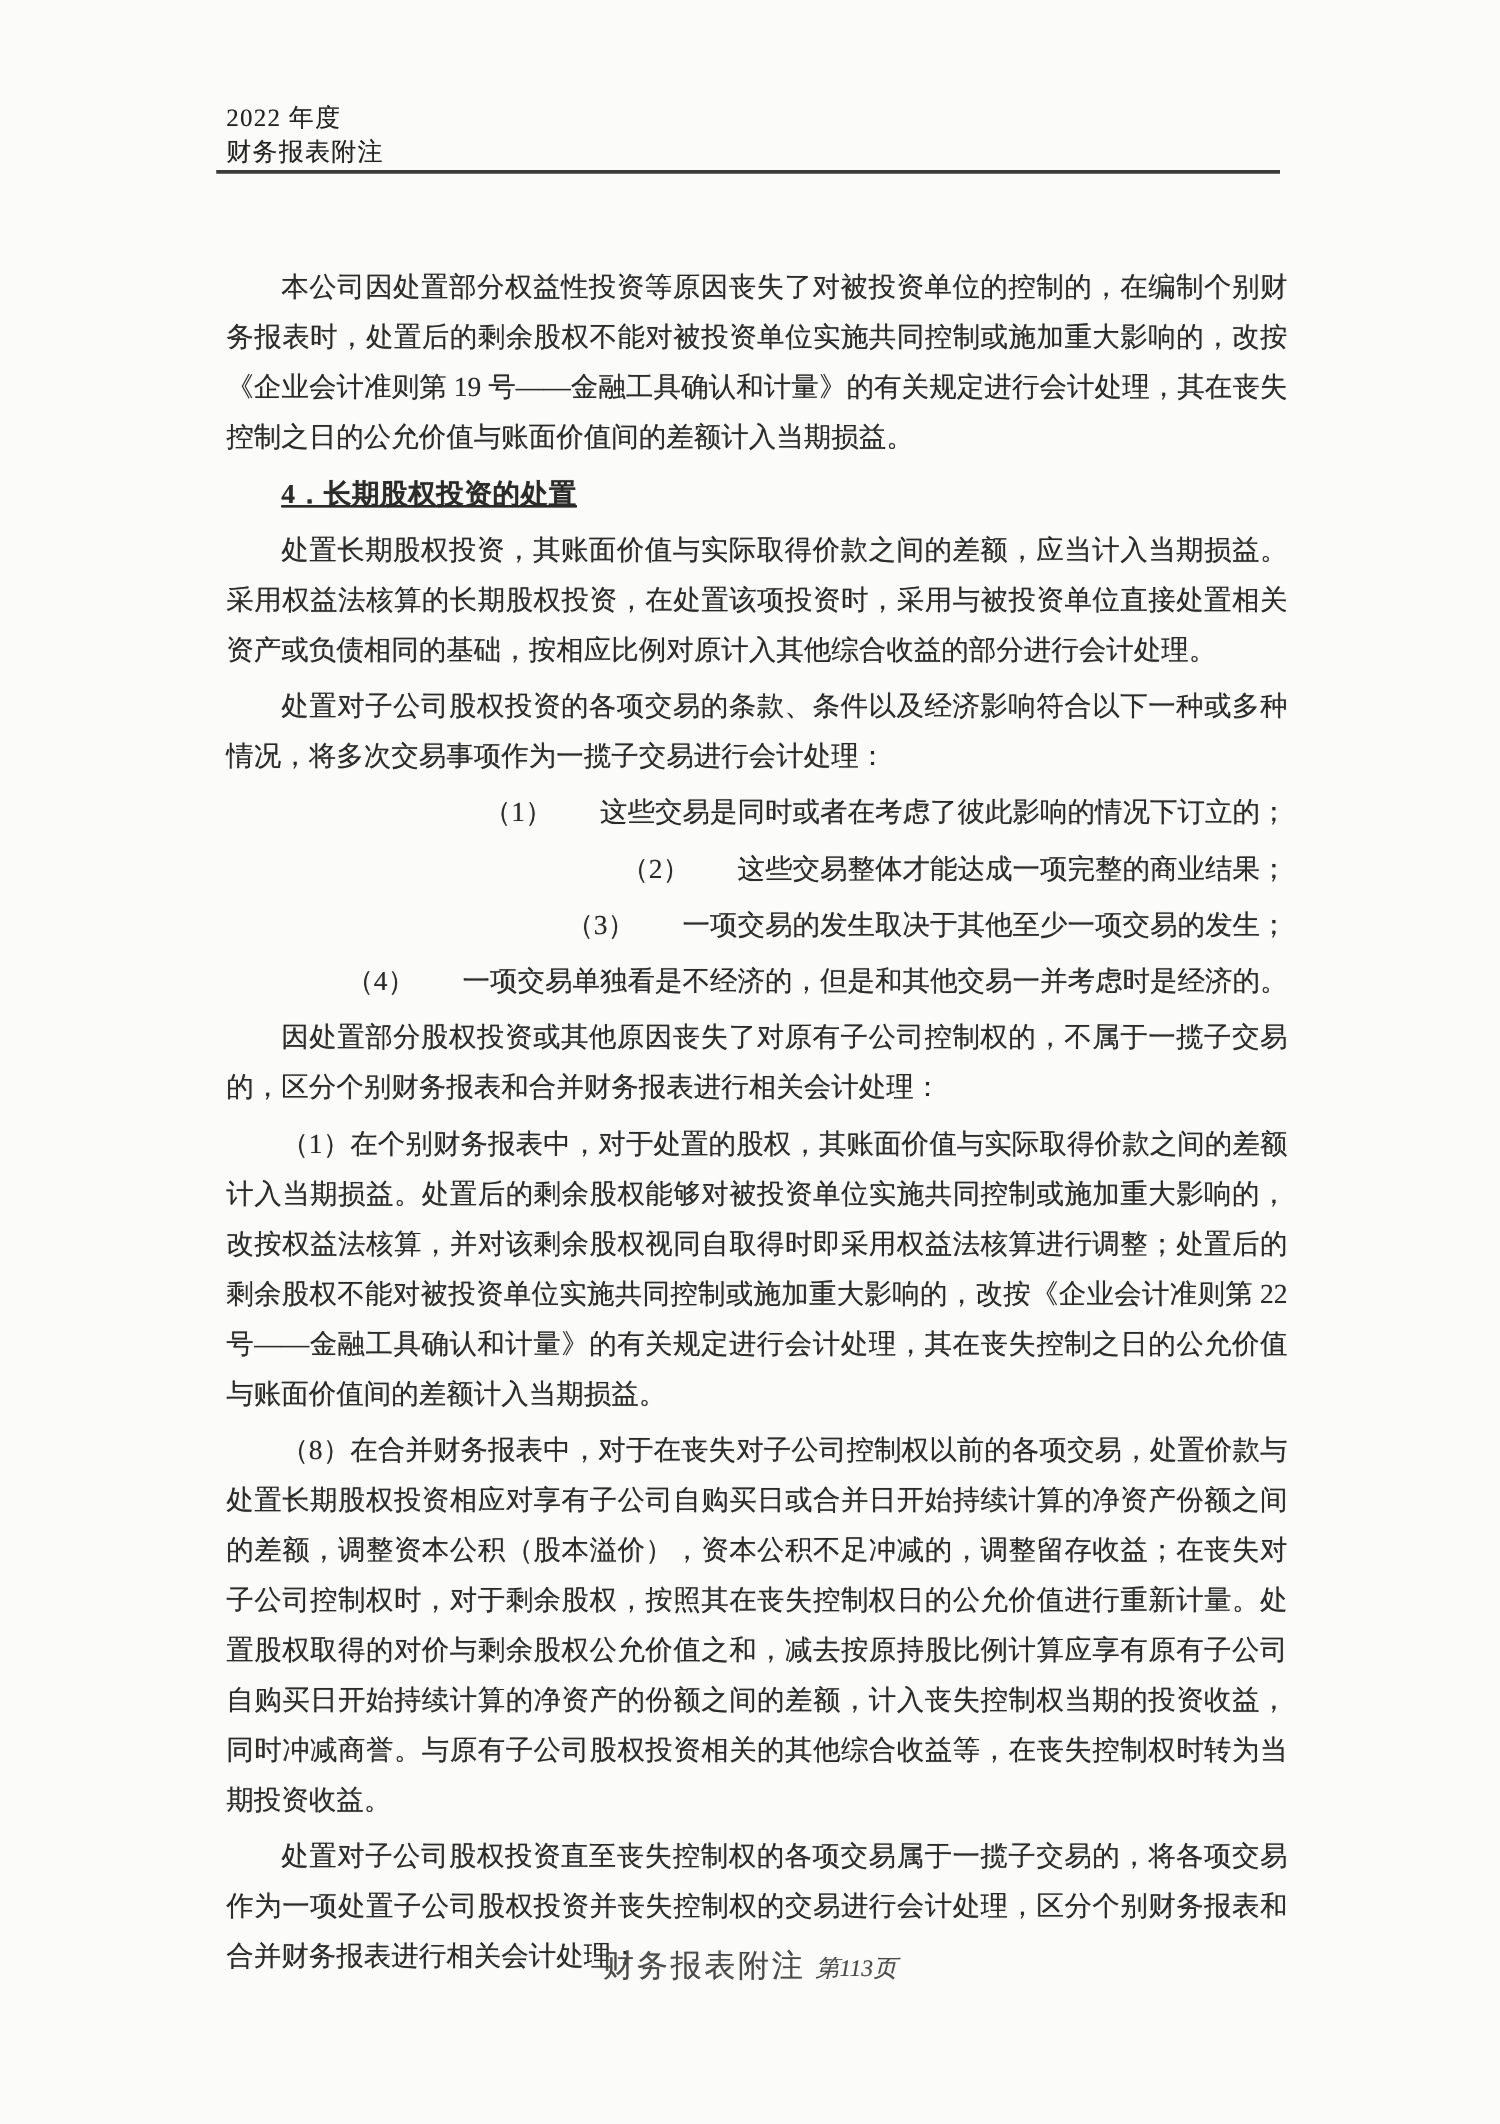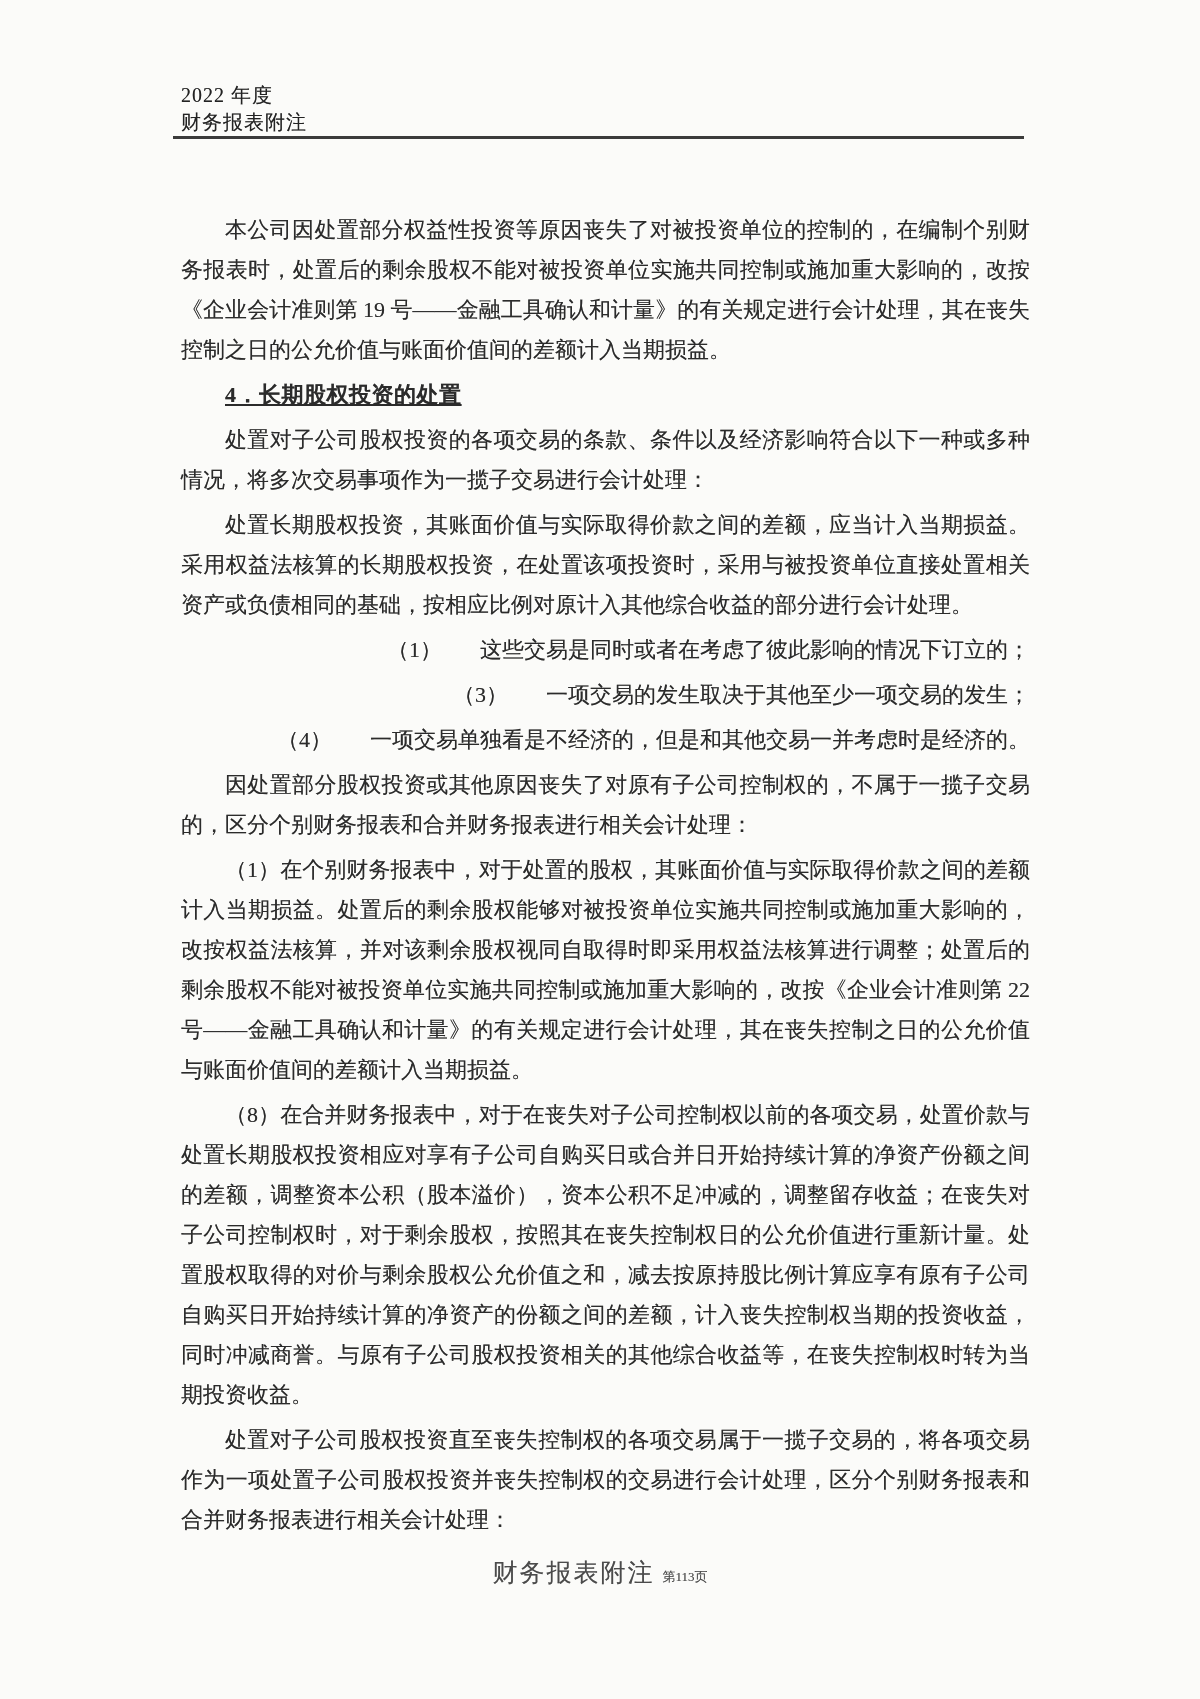--- a/index.html
+++ b/index.html
@@ -58,40 +58,41 @@
   .para.list .txt{margin-left:38px;}
   .page-footer{
     position:absolute;
     left:0;top:1556px;
     width:1200px;
     text-align:center;
     color:var(--footer-ink);
     text-shadow:0 0 .6px rgba(60,60,60,.4);
   }
   .footer-title{font-size:25px;letter-spacing:2px;}
-  .footer-page{font-size:13px;margin-left:8px;}
+  .footer-page{font-size:19px;margin-left:8px;font-style:italic;}
 </style>
 </head>
 <body>
 
 <div class="page">
 
   <header class="page-header">
     <div>2022 年度</div>
     <div>财务报表附注</div>
   </header>
 
   <div class="header-rule"></div>
 
   <main class="document-content">
       <p class="para body">本公司因处置部分权益性投资等原因丧失了对被投资单位的控制的，在编制个别财务报表时，处置后的剩余股权不能对被投资单位实施共同控制或施加重大影响的，改按《企业会计准则第 19 号——金融工具确认和计量》的有关规定进行会计处理，其在丧失控制之日的公允价值与账面价值间的差额计入当期损益。</p>
       <p class="para heading">4．长期股权投资的处置</p>
+      <p class="para body">处置长期股权投资，其账面价值与实际取得价款之间的差额，应当计入当期损益。采用权益法核算的长期股权投资，在处置该项投资时，采用与被投资单位直接处置相关资产或负债相同的基础，按相应比例对原计入其他综合收益的部分进行会计处理。</p>
       <p class="para body">处置对子公司股权投资的各项交易的条款、条件以及经济影响符合以下一种或多种情况，将多次交易事项作为一揽子交易进行会计处理：</p>
-      <p class="para body">处置长期股权投资，其账面价值与实际取得价款之间的差额，应当计入当期损益。采用权益法核算的长期股权投资，在处置该项投资时，采用与被投资单位直接处置相关资产或负债相同的基础，按相应比例对原计入其他综合收益的部分进行会计处理。</p>
       <p class="para list"><span class="num">（1）</span><span class="txt">这些交易是同时或者在考虑了彼此影响的情况下订立的；</span></p>
+      <p class="para list"><span class="num">（2）</span><span class="txt">这些交易整体才能达成一项完整的商业结果；</span></p>
       <p class="para list"><span class="num">（3）</span><span class="txt">一项交易的发生取决于其他至少一项交易的发生；</span></p>
       <p class="para list"><span class="num">（4）</span><span class="txt">一项交易单独看是不经济的，但是和其他交易一并考虑时是经济的。</span></p>
       <p class="para body">因处置部分股权投资或其他原因丧失了对原有子公司控制权的，不属于一揽子交易的，区分个别财务报表和合并财务报表进行相关会计处理：</p>
       <p class="para body">（1）在个别财务报表中，对于处置的股权，其账面价值与实际取得价款之间的差额计入当期损益。处置后的剩余股权能够对被投资单位实施共同控制或施加重大影响的，改按权益法核算，并对该剩余股权视同自取得时即采用权益法核算进行调整；处置后的剩余股权不能对被投资单位实施共同控制或施加重大影响的，改按《企业会计准则第 22 号——金融工具确认和计量》的有关规定进行会计处理，其在丧失控制之日的公允价值与账面价值间的差额计入当期损益。</p>
       <p class="para body">（8）在合并财务报表中，对于在丧失对子公司控制权以前的各项交易，处置价款与处置长期股权投资相应对享有子公司自购买日或合并日开始持续计算的净资产份额之间的差额，调整资本公积（股本溢价），资本公积不足冲减的，调整留存收益；在丧失对子公司控制权时，对于剩余股权，按照其在丧失控制权日的公允价值进行重新计量。处置股权取得的对价与剩余股权公允价值之和，减去按原持股比例计算应享有原有子公司自购买日开始持续计算的净资产的份额之间的差额，计入丧失控制权当期的投资收益，同时冲减商誉。与原有子公司股权投资相关的其他综合收益等，在丧失控制权时转为当期投资收益。</p>
       <p class="para body">处置对子公司股权投资直至丧失控制权的各项交易属于一揽子交易的，将各项交易作为一项处置子公司股权投资并丧失控制权的交易进行会计处理，区分个别财务报表和合并财务报表进行相关会计处理：</p>
     </main>
 
   <footer class="page-footer">
     <span class="footer-title">财务报表附注</span><span class="footer-page">第113页</span>

